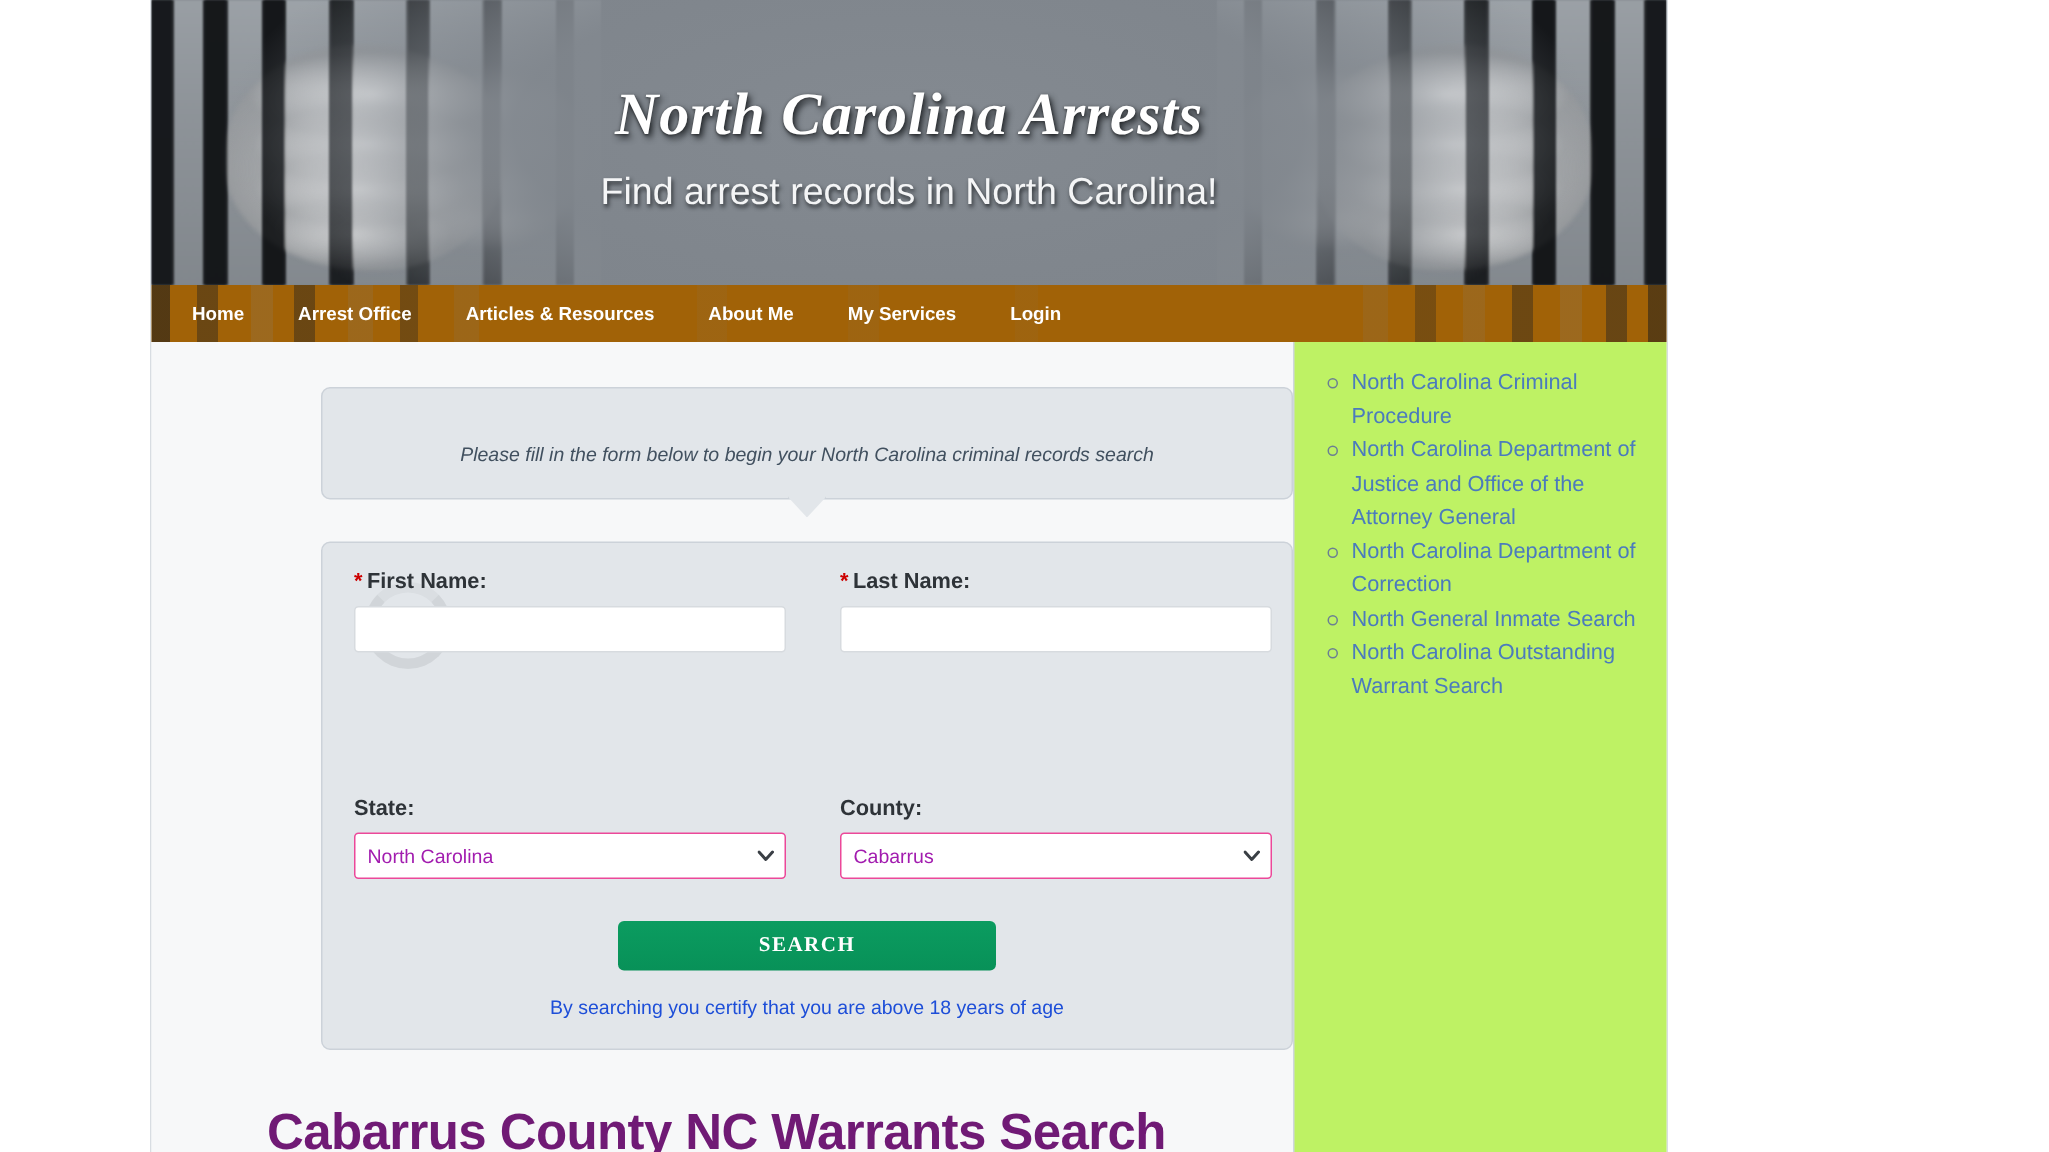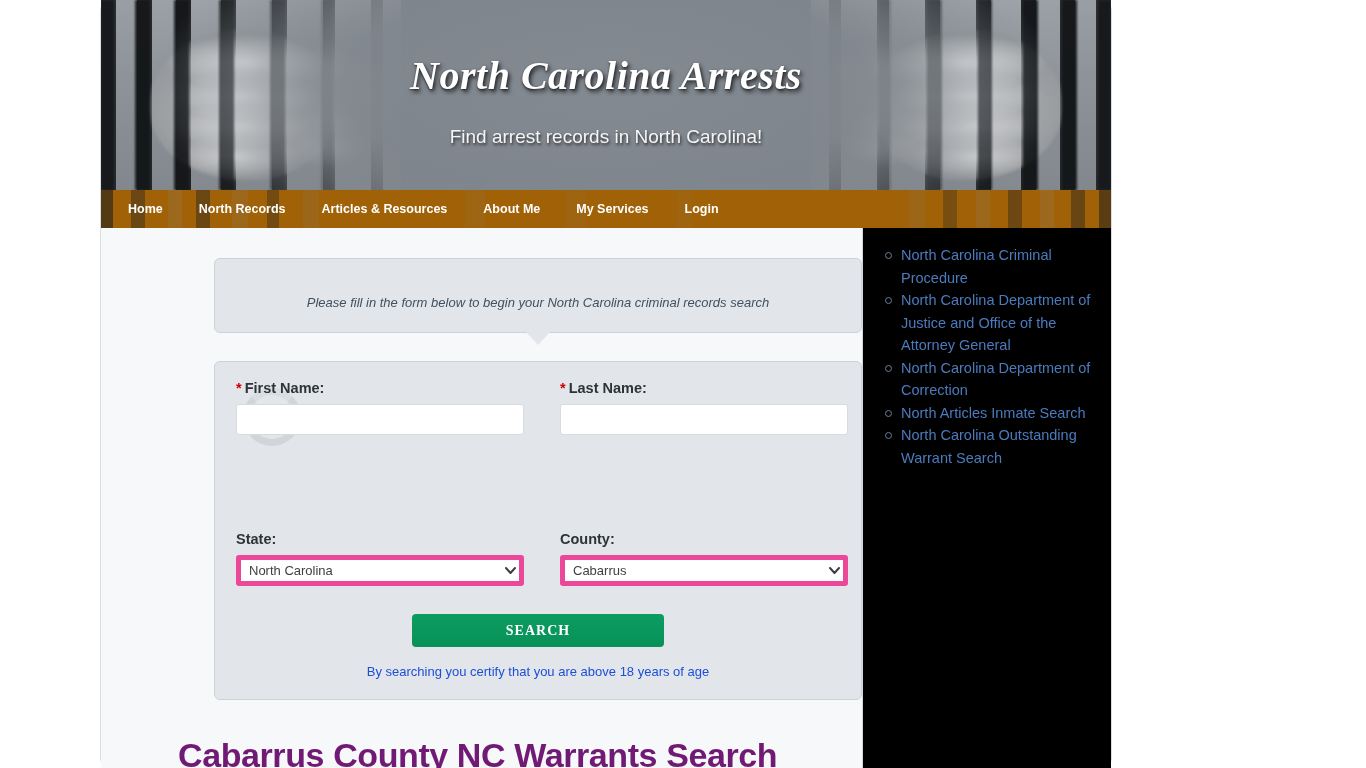--- a/index.html
+++ b/index.html
@@ -13,21 +13,20 @@
 
   #page { position: relative; width: 1366px; height: 768px; background: #ffffff; }
 
   
   .wrapper {
     position: absolute; left: 100px; top: 0;
     width: 1012px; height: 768px;
     background: #f7f8f9;
     border-left: 1px solid #d8dde2;
     border-right: 1px solid #d8dde2;
-    border-radius: 10px;
   }
 
   
   .banner {
     position: relative;
     height: 190px;
     overflow: hidden;
     background: #7e848b;
   }
   .banner-photo {
@@ -101,22 +100,22 @@
   .site-title {
     margin: 0; padding-top: 54px;
     font-family: "Liberation Serif", "DejaVu Serif", serif;
     font-style: italic; font-weight: bold;
     font-size: 40px; line-height: 1.1;
     color: #ffffff;
     text-shadow: 2px 3px 4px rgba(25,28,32,.85), 0 1px 2px rgba(0,0,0,.6);
     letter-spacing: .5px;
   }
   .site-tagline {
-    margin: 12px; padding-top: 16px;
-    font-size: 19px; font-weight: normal;
+    margin: 0; padding-top: 16px;
+    font-size: 25px; font-weight: normal;
     color: #f4f5f6;
     text-shadow: 1px 2px 3px rgba(25,28,32,.85);
   }
 
   
   .navbar {
     position: relative;
     height: 38px;
     background: #a16207;
     overflow: hidden;
@@ -159,21 +158,21 @@
 
   
   .main-row { display: flex; height: 540px; }
   .content-col {
     width: 872px;
     background: #f7f8f9;
     position: relative;
   }
   .side-col {
     width: 293px;
-    background: #000000;
+    background: #bef264;
     border-left: 1px solid #cfd6de;
     padding: 10px 0 0 0;
   }
 
   
   .intro-panel {
     position: relative;
     margin: 30px 0 0 113px;
     width: 648px;
     background: #e2e6ea;
@@ -254,24 +253,24 @@
     color: #333;
     padding: 0 8px;
     outline: none;
     font-family: "Liberation Sans", sans-serif;
   }
   .row-gap { height: 23px; }
   .select-wrap { position: relative; width: 288px; }
   .select-input {
     width: 288px; height: 31px;
     background: #ffffff;
-    border: 5px solid #ec4899;
+    border: 1px solid #ec4899;
     border-radius: 3px;
     font-size: 13px;
-    color: #404040;
+    color: #a21caf;
     padding: 0 28px 0 8px;
     outline: none;
     appearance: none;
     -webkit-appearance: none;
     font-family: "Liberation Sans", sans-serif;
   }
   .sel-arrow {
     position: absolute; right: 10px; top: 11px;
     width: 9px; height: 9px;
     pointer-events: none;
@@ -348,21 +347,21 @@
       <div class="banner-text">
         <h1 class="site-title">North Carolina Arrests</h1>
         <p class="site-tagline">Find arrest records in North Carolina!</p>
       </div>
     </div>
 
     <div class="navbar">
       <div class="nav-stripes"></div>
       <div class="nav-items">
         <div class="nav-item">Home</div>
-        <div class="nav-item">North Records</div>
+        <div class="nav-item">Arrest Office</div>
         <div class="nav-item">Articles &amp; Resources</div>
         <div class="nav-item">About Me</div>
         <div class="nav-item">My Services</div>
         <div class="nav-item">Login</div>
       </div>
     </div>
 
     <div class="main-row">
 
       <div class="content-col">
@@ -427,20 +426,20 @@
         </div>
 
         <h1 class="page-heading">Cabarrus County NC Warrants Search</h1>
       </div>
 
       <div class="side-col">
         <ul class="side-list">
           <li class="side-item"><span class="side-link">North Carolina Criminal Procedure</span></li>
           <li class="side-item"><span class="side-link">North Carolina Department of Justice and Office of the Attorney General</span></li>
           <li class="side-item"><span class="side-link">North Carolina Department of Correction</span></li>
-          <li class="side-item"><span class="side-link">North Articles Inmate Search</span></li>
+          <li class="side-item"><span class="side-link">North General Inmate Search</span></li>
           <li class="side-item"><span class="side-link">North Carolina Outstanding Warrant Search</span></li>
         </ul>
       </div>
 
     </div>
   </div>
 </div>
 
 </body></html>

